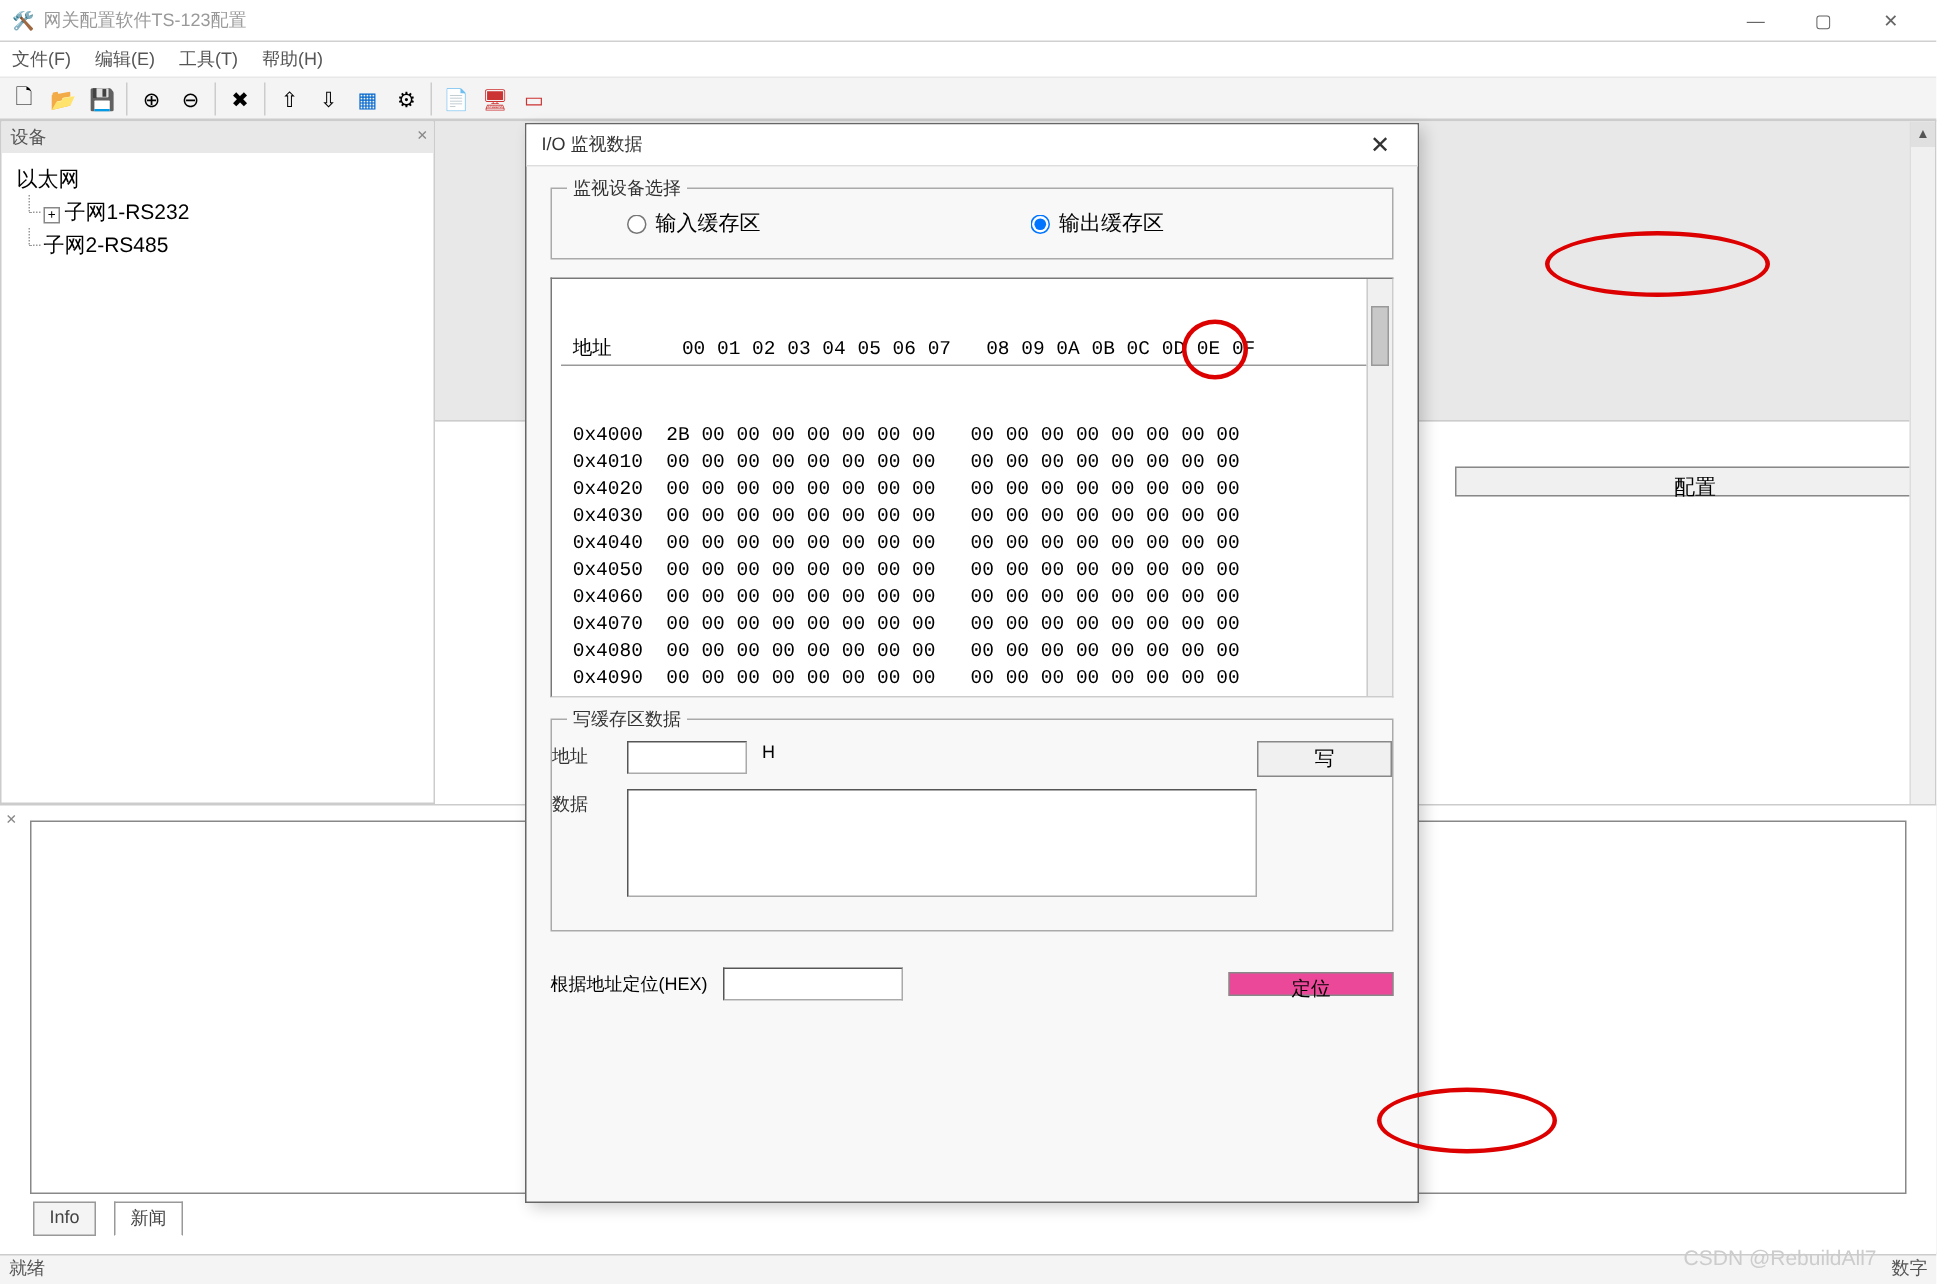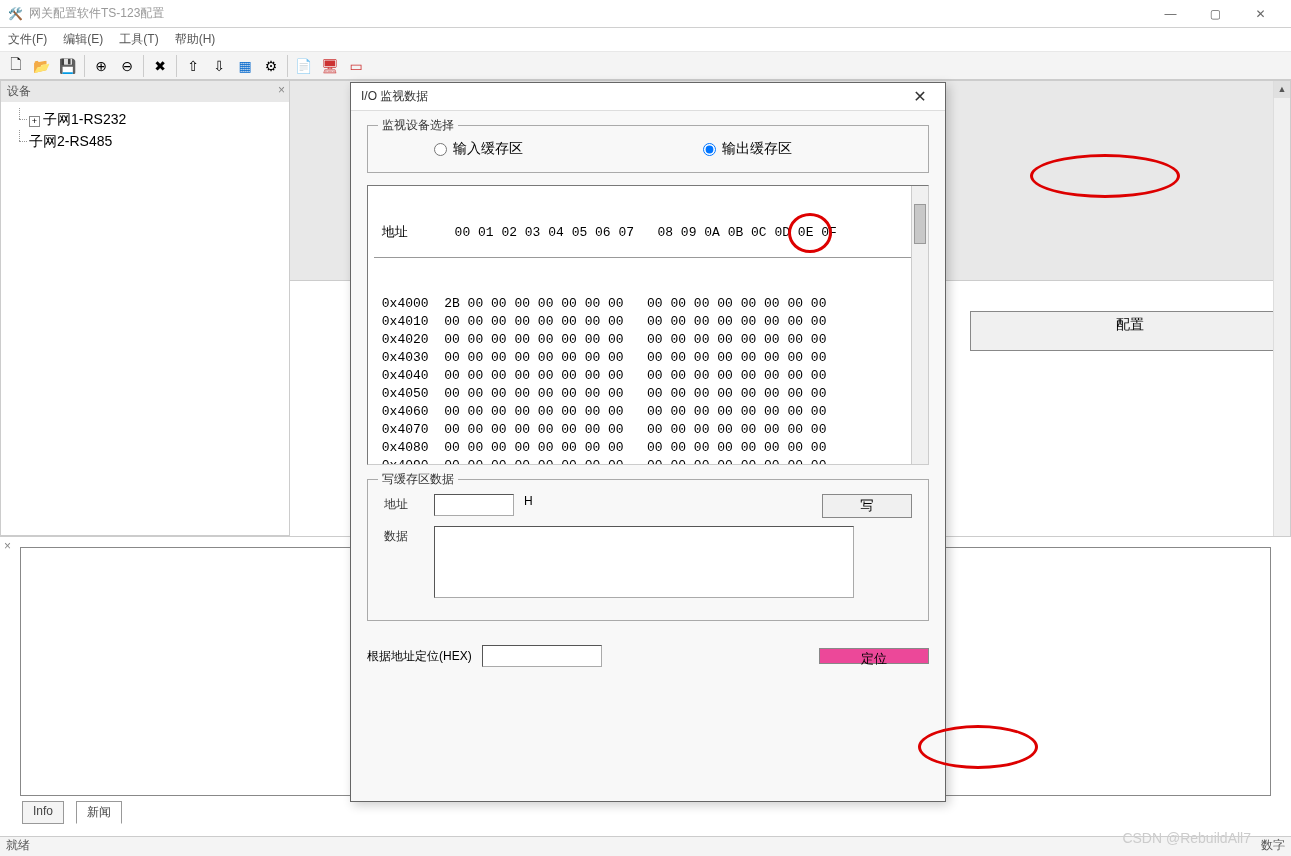--- a/index.html
+++ b/index.html
@@ -94,21 +94,21 @@
     background:#e8e8e8;
     border-bottom:1px solid #ccc;
     position:relative;
     padding:40px 20px;
   }
   .right-vals { position:absolute; left:600px; top:50px; font-family:monospace; font-size:14px; line-height:24px; color:#333;}
   .config-btn {
     width: 320px;
     margin-left: 680px;
     margin-top: 30px;
-    height: 40px;
+    height: 20px;
     border:1px solid #888;
     background:#f0f0f0;
     font-size:14px;
     text-align:center;
     line-height:24px;
   }
   .vscroll { position:absolute; right:0;top:0;bottom:0;width:17px;background:#f0f0f0;border-left:1px solid #ddd;}
   .vscroll .up,.vscroll .dn{height:17px;background:#e0e0e0;text-align:center;line-height:17px;font-size:9px;color:#555;}
   .vscroll .dn{position:absolute;bottom:0;left:0;right:0;}
   .bottom-left {
@@ -159,21 +159,21 @@
   }
   .dlg-title{
     height:28px;background:#fff;border-bottom:1px solid #ddd;
     display:flex;align-items:center;padding:0 10px;color:#333;
   }
   .dlg-title .spacer{flex:1;}
   .dlg-close{font-size:16px;color:#333;width:30px;text-align:center;}
   .dlg-body{padding:14px 16px;}
   .fieldset{
     border:1px solid #aaa;
-    padding:14px 16px;
+    padding:14px 0;
     margin-bottom:12px;
     position:relative;
   }
   .fieldset .legend{
     position:absolute;top:-9px;left:10px;background:#f8f8f8;padding:0 4px;color:#333;
   }
   .radio-row{display:flex;gap:180px;padding-left:50px;align-items:center;}
   .radio-row label{display:flex;align-items:center;gap:6px;font-size:14px;}
   input[type=radio]{margin:0;}
   .hex-grid-wrap{
@@ -186,21 +186,21 @@
     font-family:"Courier New",monospace;
     font-size:13px;
     line-height:18px;
     white-space:pre;
     padding:2px 6px;
     overflow:hidden;
     height:100%;
   }
   .hex-header{
     border-bottom:1px solid #999;
-    padding-bottom:15px;
+    padding-bottom:1px;
     margin-bottom:1px;
   }
   .hex-grid .sb{position:absolute;right:0;top:0;bottom:0;width:17px;background:#f0f0f0;border-left:1px solid #ccc;}
   .hex-grid .sb .th{position:absolute;top:18px;left:2px;right:2px;height:40px;background:#c8c8c8;border:1px solid #999;}
   .write-box{
     margin-top:14px;
   }
   .write-row{display:flex;align-items:flex-start;gap:10px;margin-bottom:8px;}
   .write-row .lbl{width:40px;color:#333;padding-top:2px;}
   .txt-in{
@@ -266,20 +266,23 @@
   <div class="tbtn" style="color:#c33">▭</div>
 </div>
 
 <div class="main">
   <div class="left-pane">
     <div class="pane-title">
       <span>设备</span>
       <span class="x">×</span>
     </div>
     <div class="tree">
+      <div class="tree-item">
+        <span>以太网</span>
+      </div>
       <div class="tree-child">
         <span class="dash"></span><span class="plus">+</span><span>子网1-RS232</span>
       </div>
       <div class="tree-child">
         <span class="dash"></span><span>子网2-RS485</span>
       </div>
     </div>
   </div>
   <div class="right-area">
     <div class="right-top">

